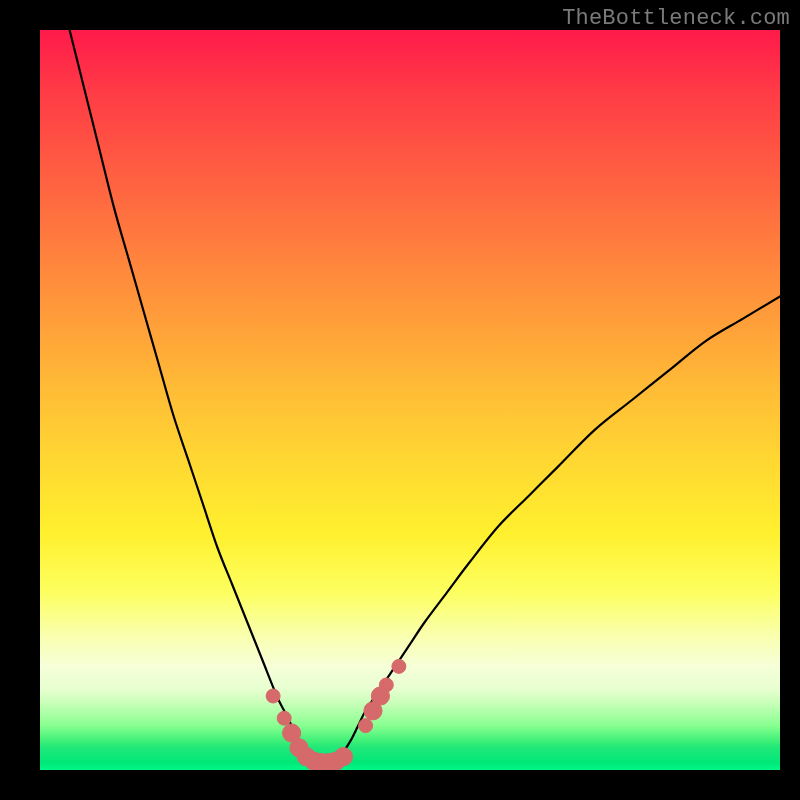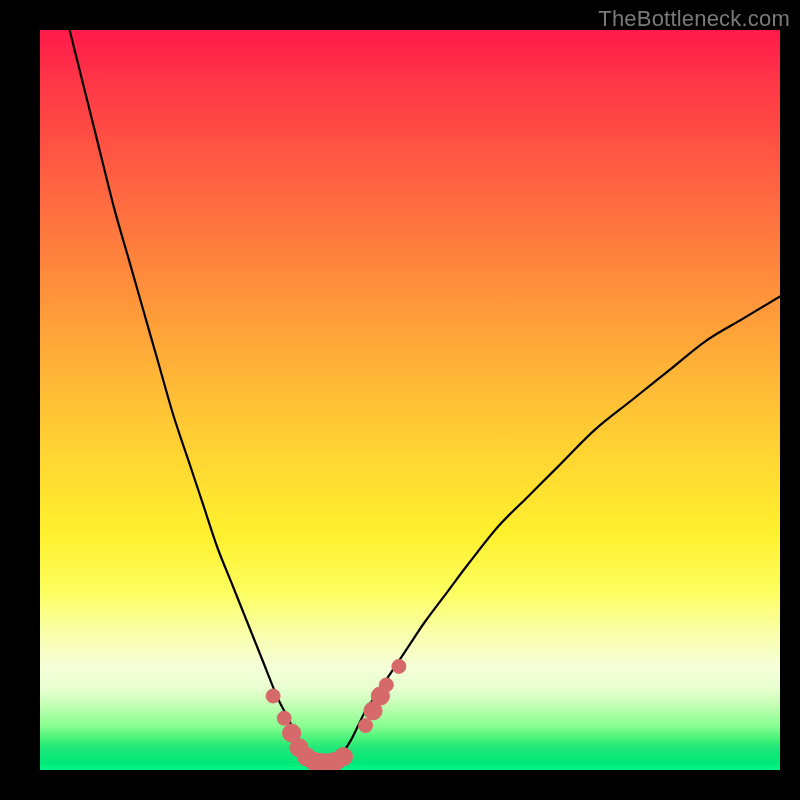--- a/index.html
+++ b/index.html
@@ -11,20 +11,21 @@
     overflow: hidden;
     font-family: Arial, Helvetica, sans-serif;
   }
   .frame {
     position: absolute;
     left: 0;
     top: 0;
     width: 800px;
     height: 800px;
     background: #000;
+    font-family: Liberation Mono, monospace;
   }
   .plot {
     position: absolute;
     left: 40px;
     top: 30px;
     width: 740px;
     height: 740px;
     
     background: linear-gradient(
       to bottom,

